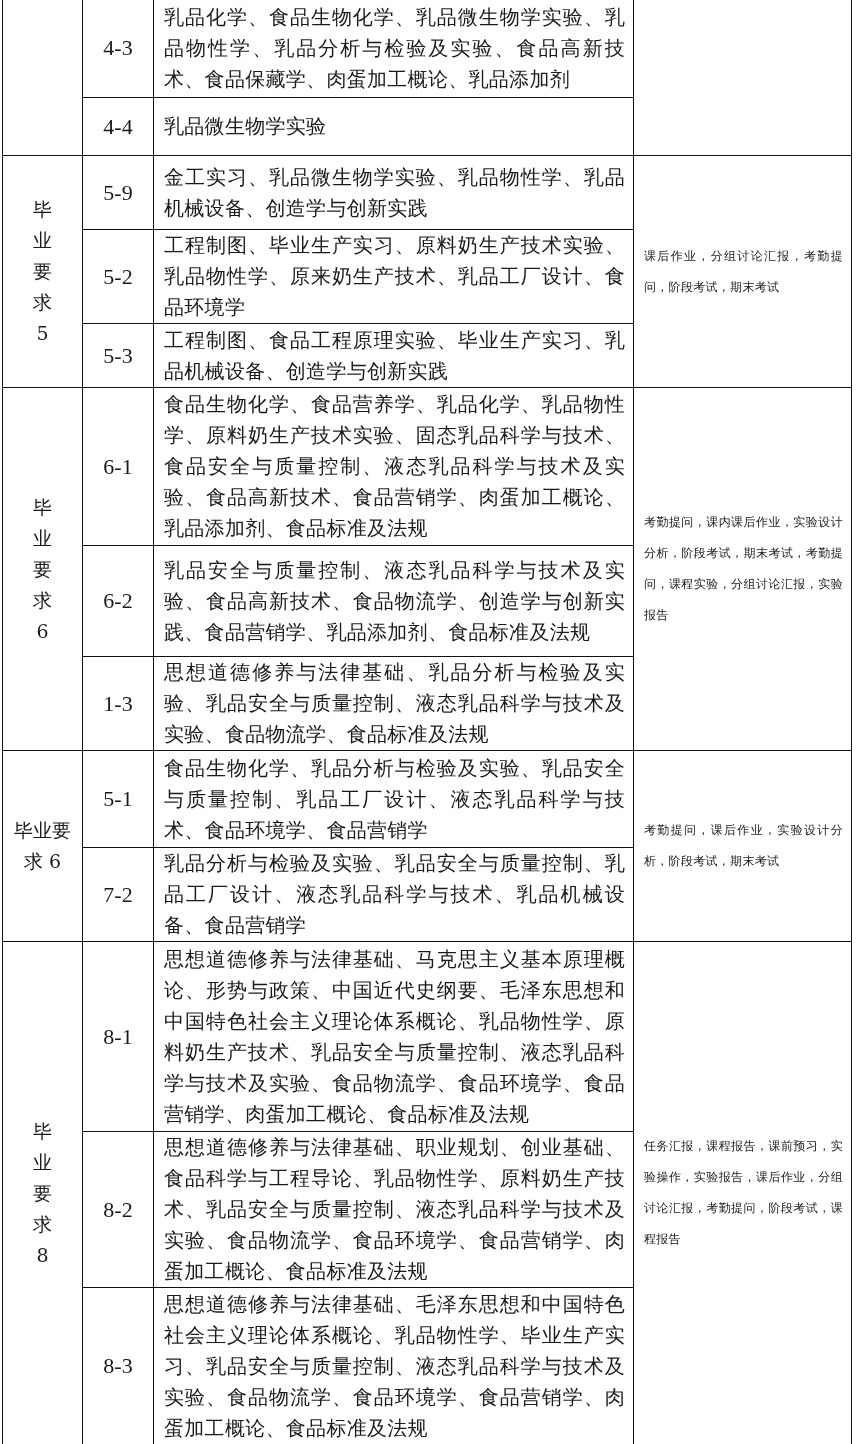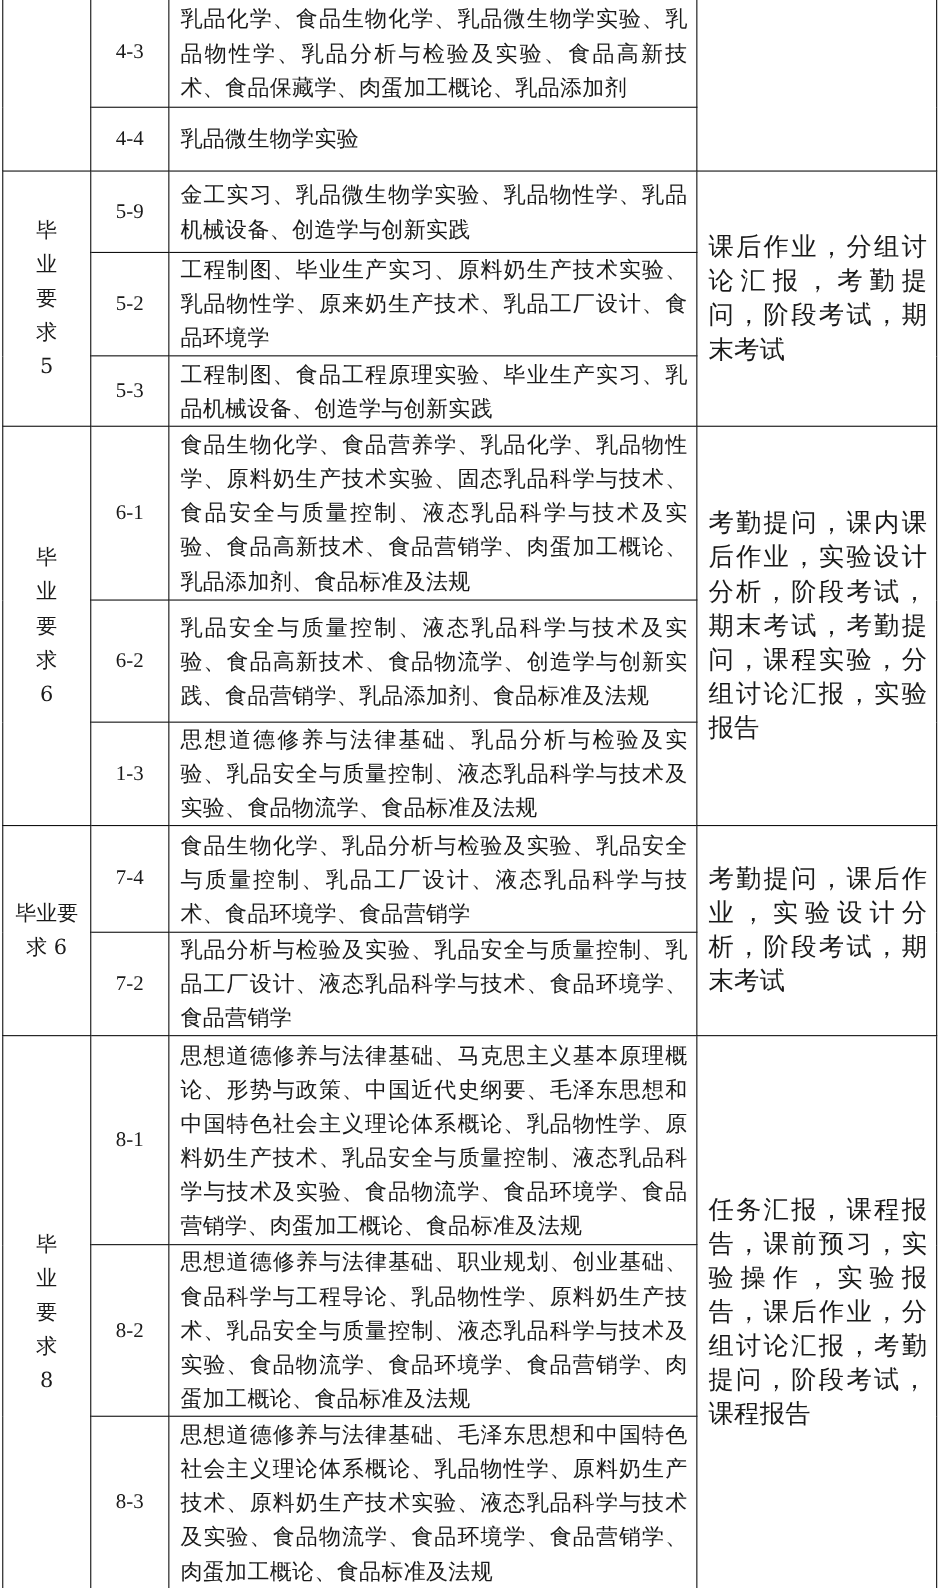--- a/index.html
+++ b/index.html
@@ -7,24 +7,24 @@
          font-family: "DejaVu Serif", "Liberation Serif", serif; color: #1a1a1a; }
   .tbl { position: absolute; left: 2px; top: -2px; border-collapse: collapse; table-layout: fixed; }
   .tbl td { border: 1.5px solid #111; padding: 0; vertical-align: middle; }
   .c1 { width: 80px; }
   .c2 { width: 71px; }
   .c3 { width: 480px; }
   .c4 { width: 218px; }
   .grp { text-align: center; font-size: 19px; line-height: 31px; }
   .grp .vert { display: inline-block; width: 1.2em; word-break: break-all; }
   .grp .horiz { display: inline-block; width: 60px; }
-  .code { text-align: center; font-family: "Liberation Serif", serif; font-size: 19px; }
+  .code { text-align: center; font-family: "Liberation Serif", serif; font-size: 22px; }
   .courses { font-size: 20px; line-height: 31px; padding: 0 8px 0 10px !important;
              text-align: justify; word-break: break-all; letter-spacing: 0.3px; }
-  .assess { font-size: 23px; line-height: 31px; padding: 0 8px 0 10px !important;
+  .assess { font-size: 12px; line-height: 31px; padding: 0 8px 0 10px !important;
             text-align: justify; word-break: break-all; letter-spacing: 0.3px; }
 </style>
 </head>
 <body>
 
 <table class="tbl">
   <colgroup>
       <col class="c1">
       <col class="c2">
       <col class="c3">
@@ -68,37 +68,37 @@
       <td class="code">6-2</td>
       <td class="courses">乳品安全与质量控制、液态乳品科学与技术及实验、食品高新技术、食品物流学、创造学与创新实践、食品营销学、乳品添加剂、食品标准及法规</td>
     </tr>
     <tr style="height:92px">
       <td class="code">1-3</td>
       <td class="courses">思想道德修养与法律基础、乳品分析与检验及实验、乳品安全与质量控制、液态乳品科学与技术及实验、食品物流学、食品标准及法规</td>
     </tr>
 
     <tr style="height:97px">
       <td class="grp" rowspan="2"><span class="horiz">毕业要求 6</span></td>
-      <td class="code">7-4</td>
+      <td class="code">5-1</td>
       <td class="courses">食品生物化学、乳品分析与检验及实验、乳品安全与质量控制、乳品工厂设计、液态乳品科学与技术、食品环境学、食品营销学</td>
       <td class="assess" rowspan="2">考勤提问，课后作业，实验设计分析，阶段考试，期末考试</td>
     </tr>
     <tr style="height:93px">
       <td class="code">7-2</td>
-      <td class="courses">乳品分析与检验及实验、乳品安全与质量控制、乳品工厂设计、液态乳品科学与技术、食品环境学、食品营销学</td>
+      <td class="courses">乳品分析与检验及实验、乳品安全与质量控制、乳品工厂设计、液态乳品科学与技术、乳品机械设备、食品营销学</td>
     </tr>
 
     <tr style="height:190px">
       <td class="grp" rowspan="3"><span class="vert">毕业要求8</span></td>
       <td class="code">8-1</td>
       <td class="courses">思想道德修养与法律基础、马克思主义基本原理概论、形势与政策、中国近代史纲要、毛泽东思想和中国特色社会主义理论体系概论、乳品物性学、原料奶生产技术、乳品安全与质量控制、液态乳品科学与技术及实验、食品物流学、食品环境学、食品营销学、肉蛋加工概论、食品标准及法规</td>
       <td class="assess" rowspan="3">任务汇报，课程报告，课前预习，实验操作，实验报告，课后作业，分组讨论汇报，考勤提问，阶段考试，课程报告</td>
     </tr>
     <tr style="height:156px">
       <td class="code">8-2</td>
       <td class="courses">思想道德修养与法律基础、职业规划、创业基础、食品科学与工程导论、乳品物性学、原料奶生产技术、乳品安全与质量控制、液态乳品科学与技术及实验、食品物流学、食品环境学、食品营销学、肉蛋加工概论、食品标准及法规</td>
     </tr>
     <tr style="height:157px">
       <td class="code">8-3</td>
-      <td class="courses">思想道德修养与法律基础、毛泽东思想和中国特色社会主义理论体系概论、乳品物性学、原料奶生产技术、原料奶生产技术实验、液态乳品科学与技术及实验、食品物流学、食品环境学、食品营销学、肉蛋加工概论、食品标准及法规</td>
+      <td class="courses">思想道德修养与法律基础、毛泽东思想和中国特色社会主义理论体系概论、乳品物性学、毕业生产实习、乳品安全与质量控制、液态乳品科学与技术及实验、食品物流学、食品环境学、食品营销学、肉蛋加工概论、食品标准及法规</td>
     </tr>
   </tbody>
 </table>
 
 </body></html>

